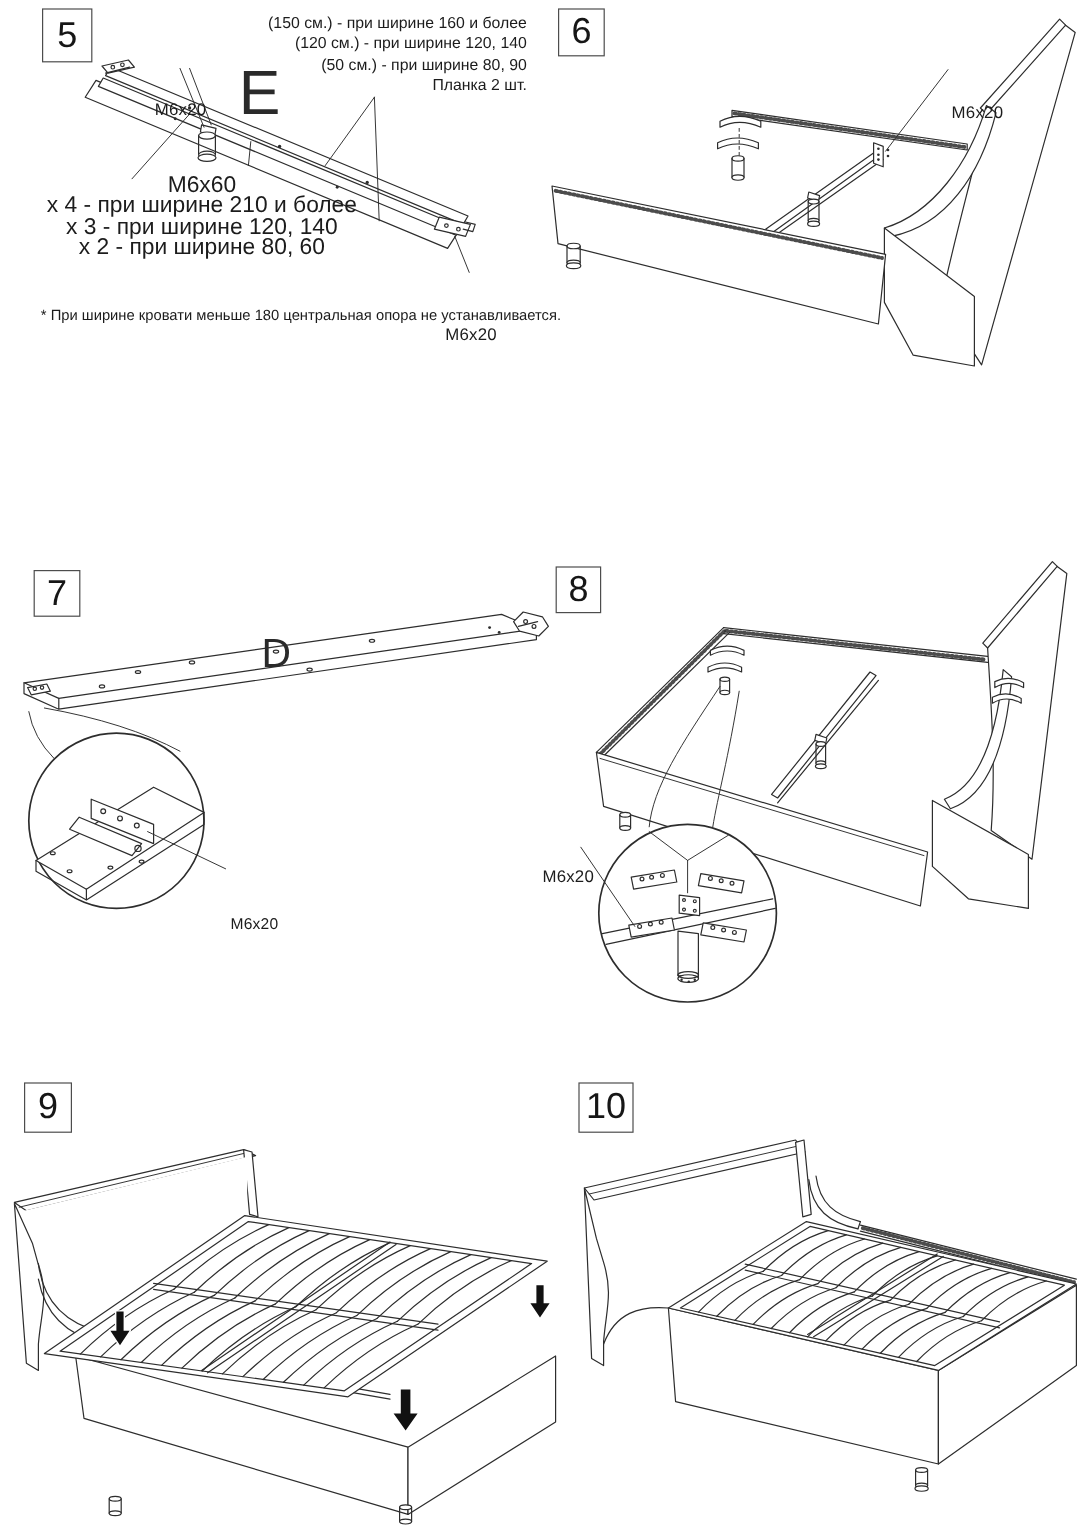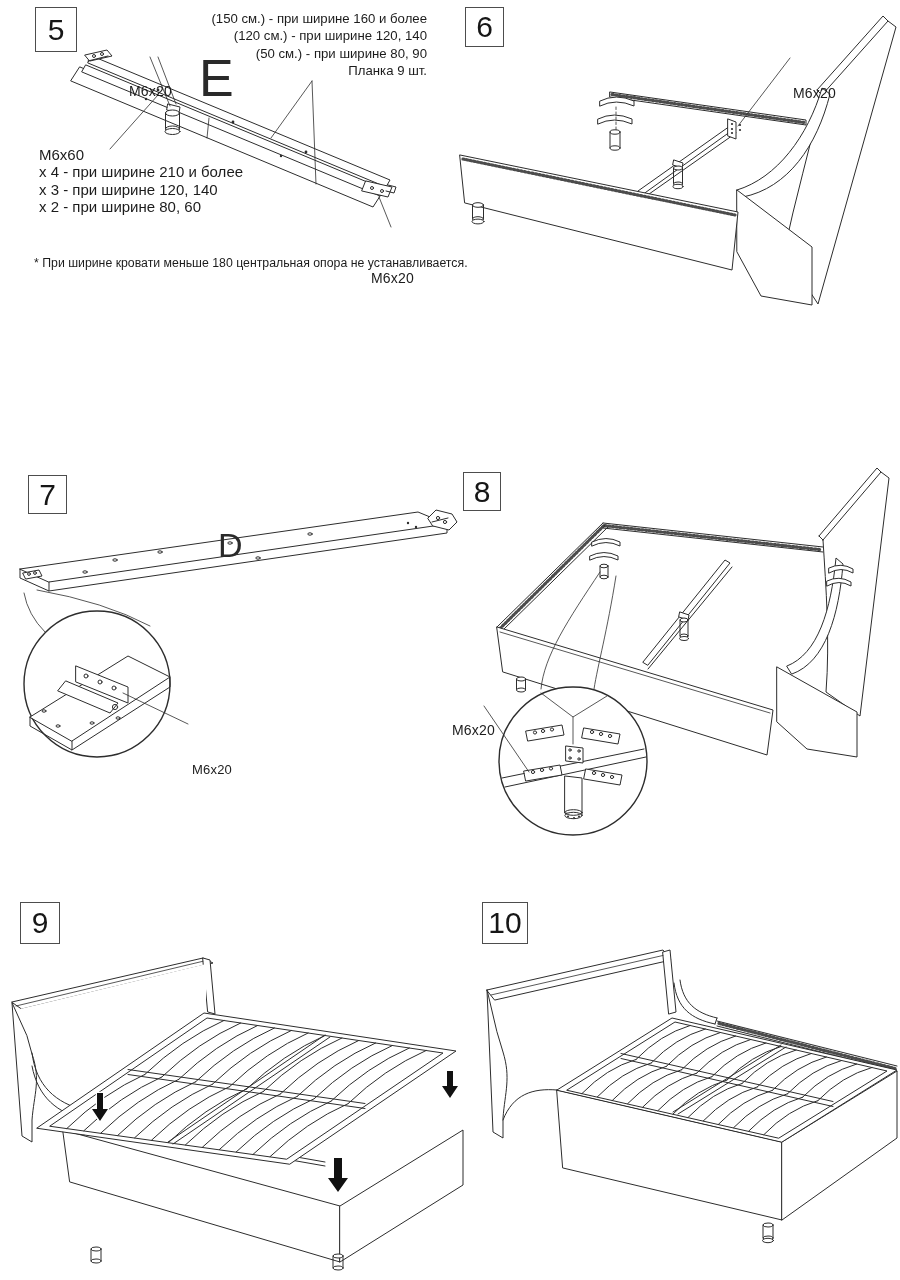--- a/index.html
+++ b/index.html
@@ -6,21 +6,21 @@
   .sheet{position:relative;width:900px;height:1280px;background:#fff;overflow:hidden;
          font-family:"Liberation Sans", sans-serif;color:#1c1c1c;}
   .panel{position:absolute;}
   .stepbox{position:absolute;background:#fff;border:1.6px solid #4d4d4d;
            display:flex;align-items:center;justify-content:center;
            font-size:30px;color:#161616;}
   .lbl{position:absolute;font-size:14px;color:#1c1c1c;white-space:nowrap;letter-spacing:.2px;margin-top:44px;}
   .big-letter{position:absolute;font-size:52px;font-weight:400;color:#2a2a2a;line-height:1;}
   .big-letter.d{font-size:34px;}
   .opts{position:absolute;text-align:right;font-size:13.2px;line-height:17.4px;white-space:nowrap;}
-  .bolts{position:absolute;text-align:left;font-size:15px;line-height:17.4px;white-space:nowrap;}
+  .bolts{position:absolute;text-align:center;font-size:19px;line-height:17.4px;white-space:nowrap;}
   .footnote{position:absolute;font-size:12.3px;color:#1c1c1c;white-space:nowrap;}
   svg{position:absolute;left:0;top:0;}
   svg path,svg line,svg circle,svg ellipse,svg polyline{
       stroke:#2d2d2d;stroke-width:1;fill:none;stroke-linecap:round;stroke-linejoin:round;}
   svg .w{fill:#fff;}
   svg .fillonly{fill:#fff;stroke:none;}
   svg .dot{fill:#2d2d2d;stroke:none;}
   svg .dash{stroke-dasharray:1.3 2.4;stroke-width:3.2;opacity:.85;}
   svg .thin{stroke-width:.8;}
   svg .dashed{stroke-dasharray:2.5 2.5;stroke-width:.8;}
@@ -69,25 +69,25 @@
         <path class="thin" d="M312,81 L271,138 M312,81 L316,184"></path>
         <path class="thin" d="M110,149 L158,95"></path>
         <path class="thin" d="M391,227 L379,197"></path>
       </g>
     </svg>
     <div class="stepbox" style="left:35px;top:7px;width:40px;height:43px;">
       <span>5</span>
     </div>
     <span class="lbl" style="left:129px;top:39px;">M6x20</span>
     <span class="big-letter" style="left:199px;top:52px;">E</span>
-    <div class="opts" style="right:23px;top:10px;margin-left:24px;">
+    <div class="opts" style="right:11px;top:10px;margin-left:24px;">
       <div>(150 см.) - при ширине 160 и более</div>
       <div>(120 см.) - при ширине 120, 140</div>
       <div>(50 см.) - при ширине 80, 90</div>
-      <div>Планка 9 шт.</div>
+      <div>Планка 2 шт.</div>
     </div>
     <div class="bolts" style="left:39px;top:146px;">
       <div>M6x60</div>
       <div>х 4 - при ширине 210 и более</div>
       <div>х 3 - при ширине 120, 140</div>
       <div>х 2 - при ширине 80, 60</div>
     </div>
     <span class="lbl" style="left:371px;top:226px;">M6x20</span>
     <span class="footnote" style="left:6px;top:256px;margin-left:28px;">* При ширине кровати меньше 180 центральная опора не устанавливается.</span>
   </div>

